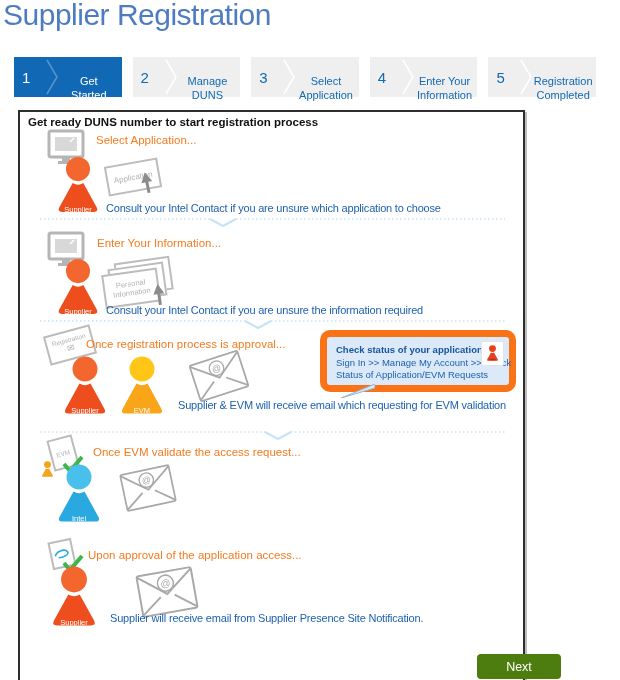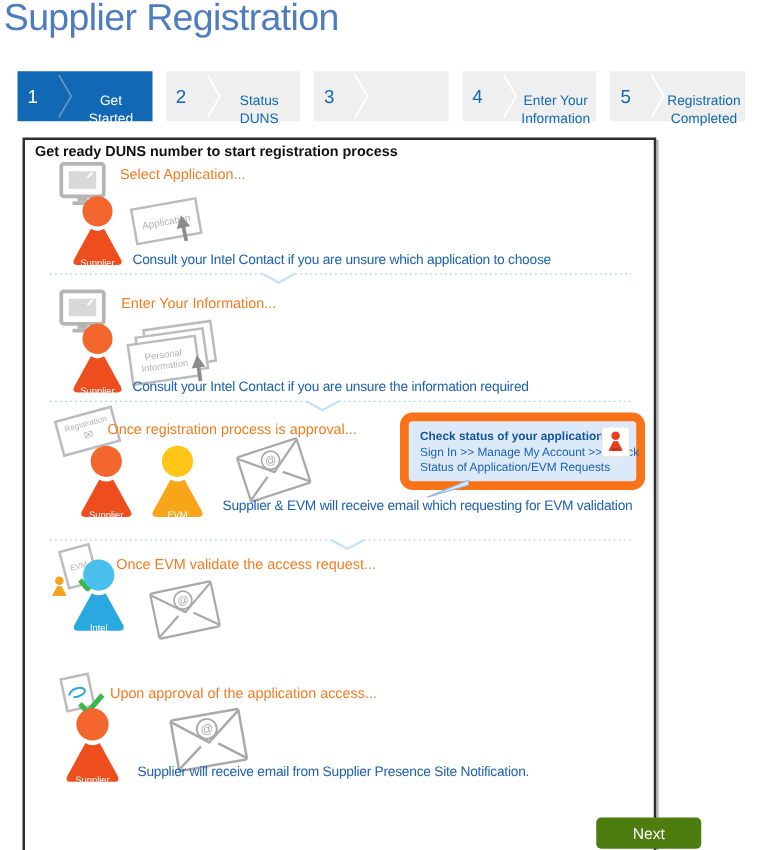--- a/index.html
+++ b/index.html
@@ -87,29 +87,33 @@
           <span>Get</span>
           <span>Started</span>
         </span>
     </div>
     <div class="step">
       <span class="step-num">2</span>
       <svg class="step-chev" viewBox="0 0 12 36">
           <polyline points="1,1 11,18 1,35"></polyline>
         </svg>
       <span class="step-label">
-          <span>Status</span>
+          <span>Manage</span>
           <span>DUNS</span>
         </span>
     </div>
     <div class="step">
       <span class="step-num">3</span>
       <svg class="step-chev" viewBox="0 0 12 36">
           <polyline points="1,1 11,18 1,35"></polyline>
         </svg>
+      <span class="step-label">
+          <span>Select</span>
+          <span>Application</span>
+        </span>
     </div>
     <div class="step">
       <span class="step-num">4</span>
       <svg class="step-chev" viewBox="0 0 12 36">
           <polyline points="1,1 11,18 1,35"></polyline>
         </svg>
       <span class="step-label">
           <span>Enter Your</span>
           <span>Information</span>
         </span>
@@ -251,21 +255,21 @@
       </div>
       <svg style="position:absolute;left:0;top:24px" width="15" height="17" viewBox="0 0 54 62">
         <circle cx="27" cy="13" r="12.5" fill="#f6a21a"></circle>
         <path d="M21.5 27.5 Q27 31 32.5 27.5 L46.5 53 Q48.5 57.5 43.5 57.5 L10.5 57.5 Q5.5 57.5 7.5 53 Z" fill="#f6a21a"></path>
       </svg>
       <svg style="position:absolute;left:22px;top:18px" width="22" height="18" viewBox="0 0 22 18">
         <polyline points="2,9 8,16 20,2" stroke="#3cb54a" stroke-width="4" fill="none"></polyline>
       </svg>
     </div>
     <div class="sec-title" style="left:73px;top:334px">Once EVM validate the access request...</div>
-    <div class="person intel" style="left:32px;top:335px">
+    <div class="person intel" style="left:32px;top:352px">
       <svg width="54" height="58" viewBox="0 0 54 58">
         <circle class="head" cx="27" cy="13" r="12.5"></circle>
         <path class="torso" d="M21.5 27.5 Q27 31 32.5 27.5 L46.5 53 Q48.5 57.5 43.5 57.5 L10.5 57.5 Q5.5 57.5 7.5 53 Z"></path>
       </svg>
       <span class="person-label">Intel</span>
     </div>
     <svg style="position:absolute;left:102px;top:356px;transform:rotate(-12deg)" width="52" height="40" viewBox="0 0 58 44">
       <rect x="1.5" y="1.5" width="55" height="41" rx="2" fill="#fff" stroke="#a9a9a9" stroke-width="2"></rect>
       <polyline class="gray-stroke" points="2,3 29,24 56,3"></polyline>
       <line class="gray-stroke" x1="2" y1="41" x2="22" y2="26"></line>

